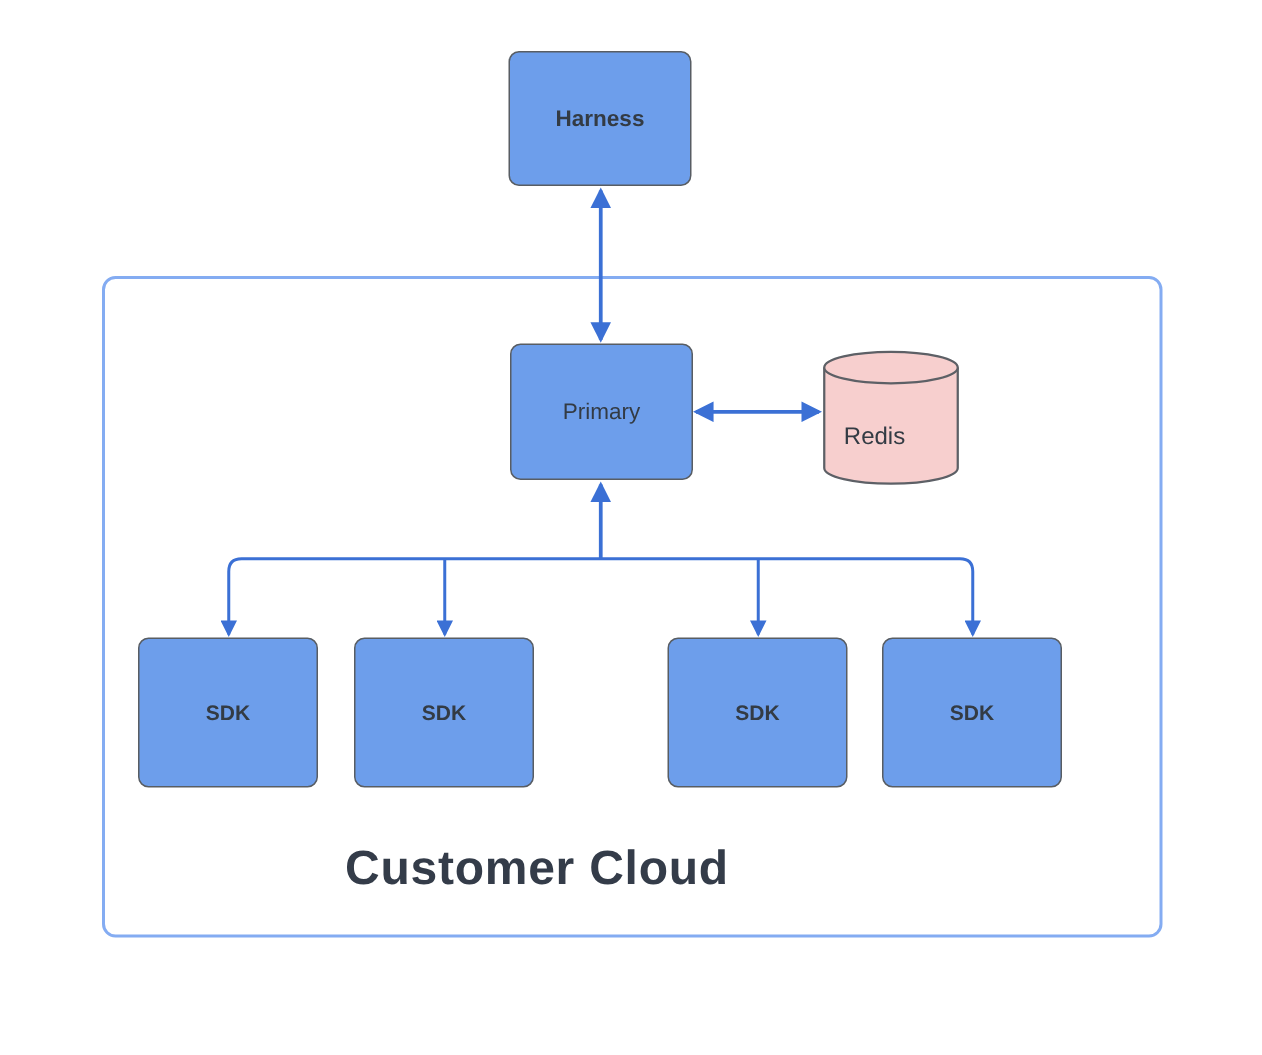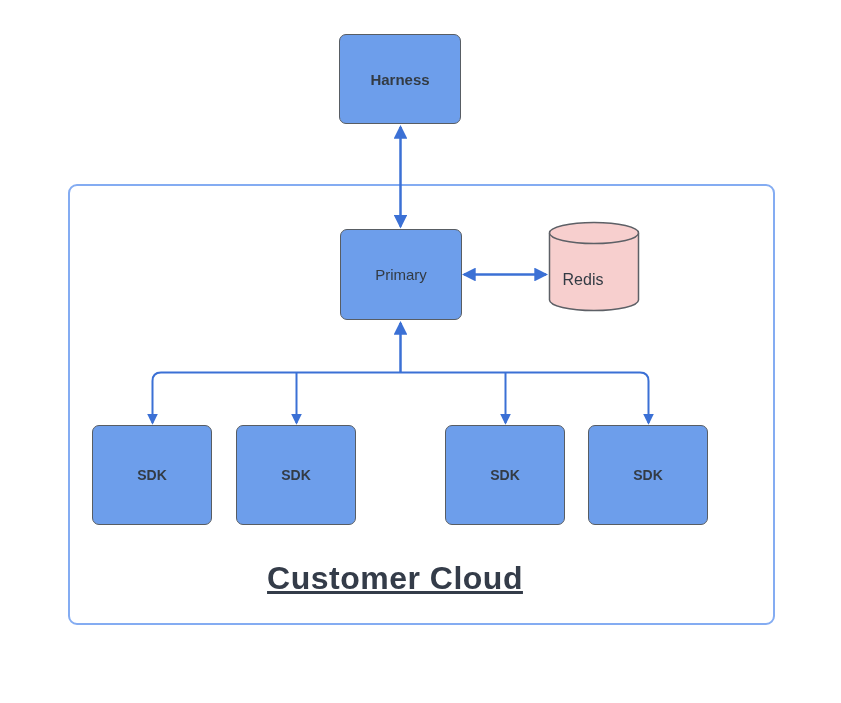--- a/index.html
+++ b/index.html
@@ -27,26 +27,24 @@
     width:707px;height:441px;
     box-sizing:border-box;
     border:2px solid var(--container-border);
     border-radius:9px;
     background:transparent;
   }
   .container-label{
     position:absolute;
     left:230px;top:560px;
     width:330px;
-    text-align:center;
     font-size:32px;
     font-weight:bold;
     letter-spacing:0.5px;
     color:var(--container-label);
-    text-decoration:underline;
   }
   .edges{
     position:absolute;left:0;top:0;
     pointer-events:none;
   }
   .node{
     position:absolute;
     box-sizing:border-box;
     background:var(--node-fill);
     border:1.5px solid var(--node-border);
@@ -61,21 +59,21 @@
   .harness{left:339px;top:34px;width:122px;height:90px;}
   .primary{left:340px;top:229px;width:122px;height:91px;}
   .sdk{width:120px;height:100px;top:425px;}
   .sdk .node-label{font-size:14px;font-weight:bold;}
   .sdk1{left:92px;}
   .sdk2{left:236px;}
   .sdk3{left:445px;}
   .sdk4{left:588px;}
   .redis{
     position:absolute;
-    left:548px;top:220px;
+    left:548px;top:232px;
     width:70px;height:92px;
   }
   .redis svg{position:absolute;left:0;top:0;}
   .redis .node-label{
     position:absolute;
     left:0;top:28px;
     width:100%;height:64px;
     display:flex;align-items:center;justify-content:center;
     font-size:16px;
     color:var(--node-text);

